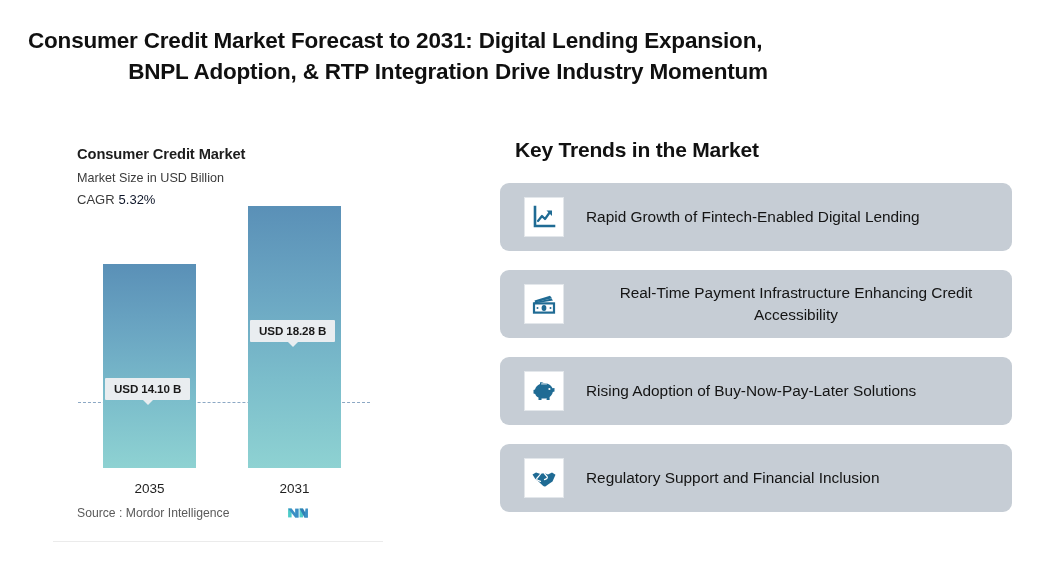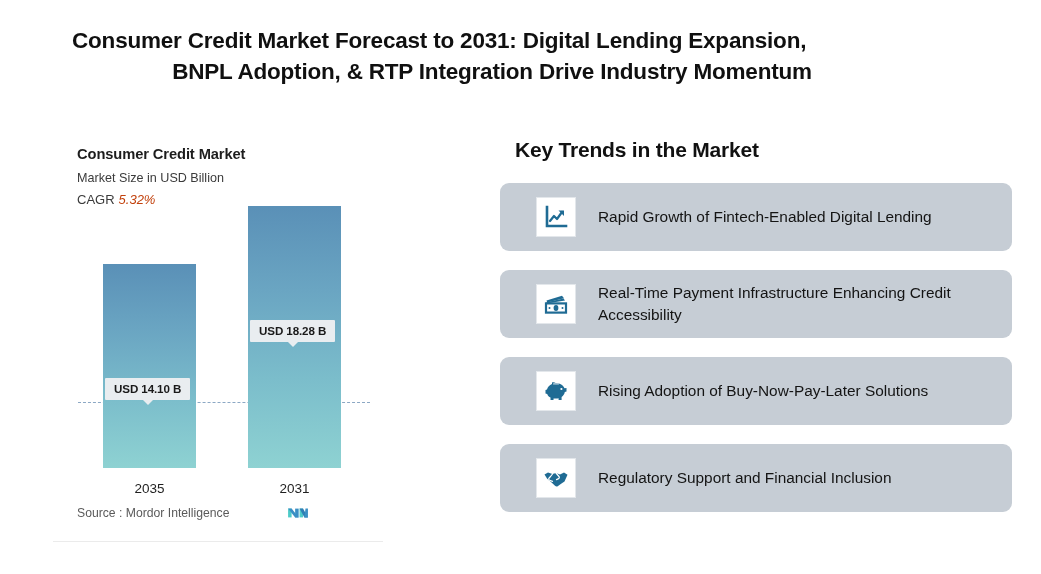--- a/index.html
+++ b/index.html
@@ -25,21 +25,20 @@
   }
   #headline {
     position: absolute;
     left: 28px; top: 25px;
     width: 840px;
     font-size: 22.5px;
     font-weight: bold;
     line-height: 31px;
     color: #101010;
     letter-spacing: -0.2px;
-    margin-left: 44px;
   }
   #headline .l2 { display: block; text-align: center; }
 
   
   #logo-wrap {
     position: absolute;
     left: 880px; top: 14px;
     width: 118px; height: 76px;
   }
   #logo-mark { width: 118px; height: 52px; display: block; }
@@ -68,21 +67,21 @@
     letter-spacing: -0.1px;
   }
   #chart-subtitle {
     position: absolute; left: 24px; top: 38px;
     font-size: 12.6px; color: #3b3b3b;
   }
   #cagr-row {
     position: absolute; left: 24px; top: 59px;
     font-size: 13px; color: #3b3b3b;
   }
-  #cagr-row .val { color: #c2410c; margin-left: 4px; font-style: italic; }
+  #cagr-row .val { color: #0f172a; margin-left: 4px; }
 
   
   #plot {
     position: absolute;
     left: 0; top: 95px;
     width: 330px; height: 280px;
   }
   .gridline {
     position: absolute;
     left: 25px; top: 174px;
@@ -161,21 +160,22 @@
     margin-left: 15px;
     margin-bottom: 21px;
   }
   .trend-card {
     display: flex;
     align-items: center;
     background: #c6cdd5;
     border-radius: 9px;
     height: 68px;
     margin-bottom: 19px;
-    padding-left: 36px;
+    padding-left: 24px;
+    text-align: center;
   }
   .trend-icon-box {
     flex: 0 0 auto;
     width: 40px; height: 40px;
     background: #ffffff;
     border: 1px solid #e3e7eb;
     display: flex;
     align-items: center;
     justify-content: center;
   }

